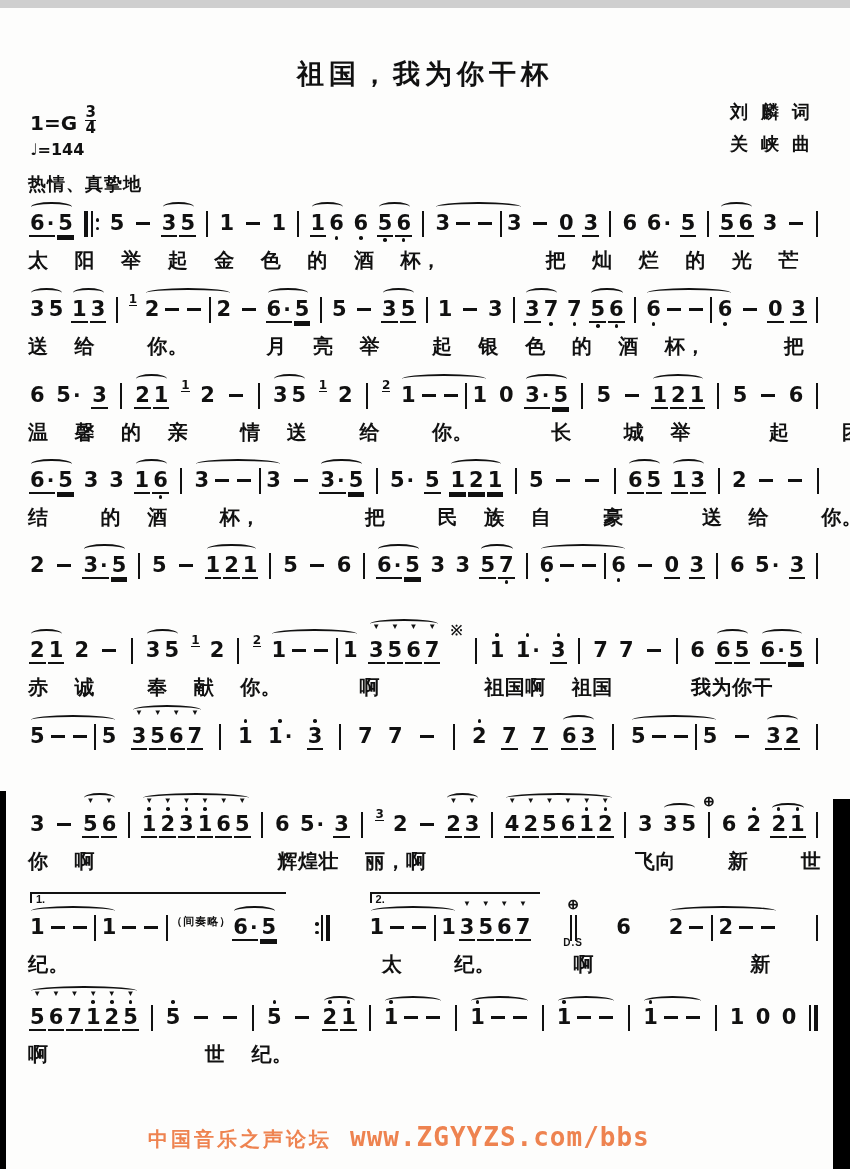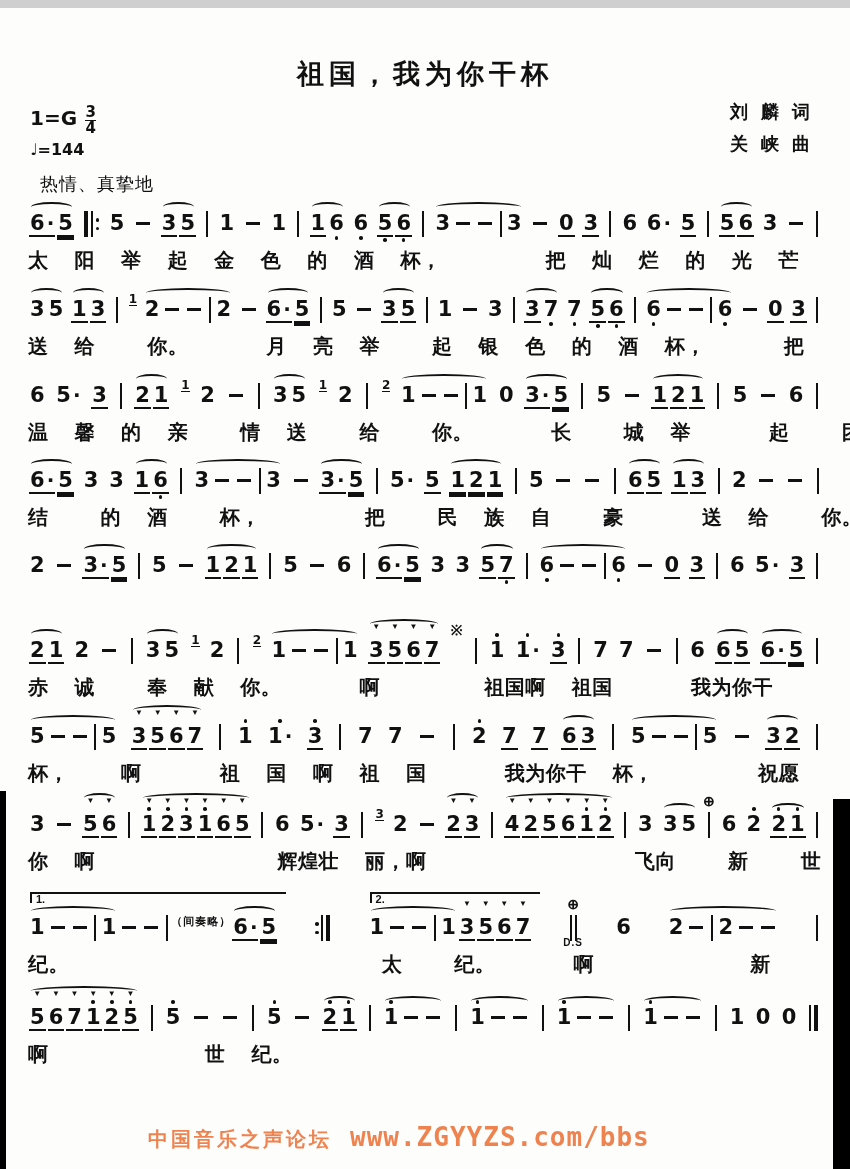--- a/index.html
+++ b/index.html
@@ -4,27 +4,27 @@
 <style>
   html,body{margin:0;padding:0;background:#cfcfcf;}
   .page{position:relative;width:850px;height:1169px;background:#fdfdfc;overflow:hidden;
         font-family:"Liberation Sans",sans-serif;color:#111;margin:8px auto;}
   
   .title{position:absolute;top:48px;left:0;width:100%;text-align:center;
          font-size:27px;font-weight:bold;letter-spacing:5px;}
   .credits{position:absolute;top:88px;right:36px;text-align:right;
            font-size:18px;font-weight:bold;line-height:32px;letter-spacing:4px;}
   .keysig{position:absolute;top:98px;left:30px;font-size:20px;font-weight:bold;
-          display:flex;align-items:flex-start;font-family:"DejaVu Sans",sans-serif;}
+          display:flex;align-items:flex-end;font-family:"DejaVu Sans",sans-serif;}
   .frac{display:inline-flex;flex-direction:column;align-items:center;margin-left:8px;
         font-size:15px;line-height:13px;font-weight:bold;}
   .frac .sep{width:11px;height:1px;background:#111;margin:1px 0;}
   .tempo{position:absolute;top:132px;left:30px;font-size:16px;font-weight:bold;
          font-family:"DejaVu Sans",sans-serif;}
-  .expr{position:absolute;top:164px;left:40px;font-size:18px;font-weight:normal;letter-spacing:1px;}
+  .expr{position:absolute;top:164px;left:28px;font-size:18px;font-weight:bold;letter-spacing:1px;}
   
   .sys{position:absolute;left:28px;width:794px;}
   .row{display:flex;justify-content:space-between;align-items:flex-start;}
   .note{display:inline-flex;flex-direction:column;align-items:center;margin:0 1px;}
   .sa{height:11px;line-height:11px;font-size:8px;visibility:hidden;}
   .sa.on{visibility:visible;}
   .sh,.sl{height:6px;display:flex;align-items:center;justify-content:center;}
   .odot{width:3.5px;height:3.5px;border-radius:50%;background:#111;}
   .body{display:inline-flex;align-items:center;justify-content:center;
         font-family:"DejaVu Sans",sans-serif;font-weight:bold;font-size:21px;
@@ -1678,21 +1678,20 @@
               <span class="sa"></span>
               <span class="sh"></span>
               <span class="body u1">2</span>
               <span class="sl"></span>
             </span>
           </span>
           <span class="bar">
             <span class="bline"></span>
           </span>
         </div>
-        <div class="lyr">杯，  啊   祖 国 啊 祖 国   我为你干 杯，    祝愿</div>
       </div>
       <div class="sys" style="top: 787px;">
         <div class="row">
           <span class="note">
             <span class="sa"></span>
             <span class="sh"></span>
             <span class="body">3</span>
             <span class="sl"></span>
           </span>
           <span class="note">

